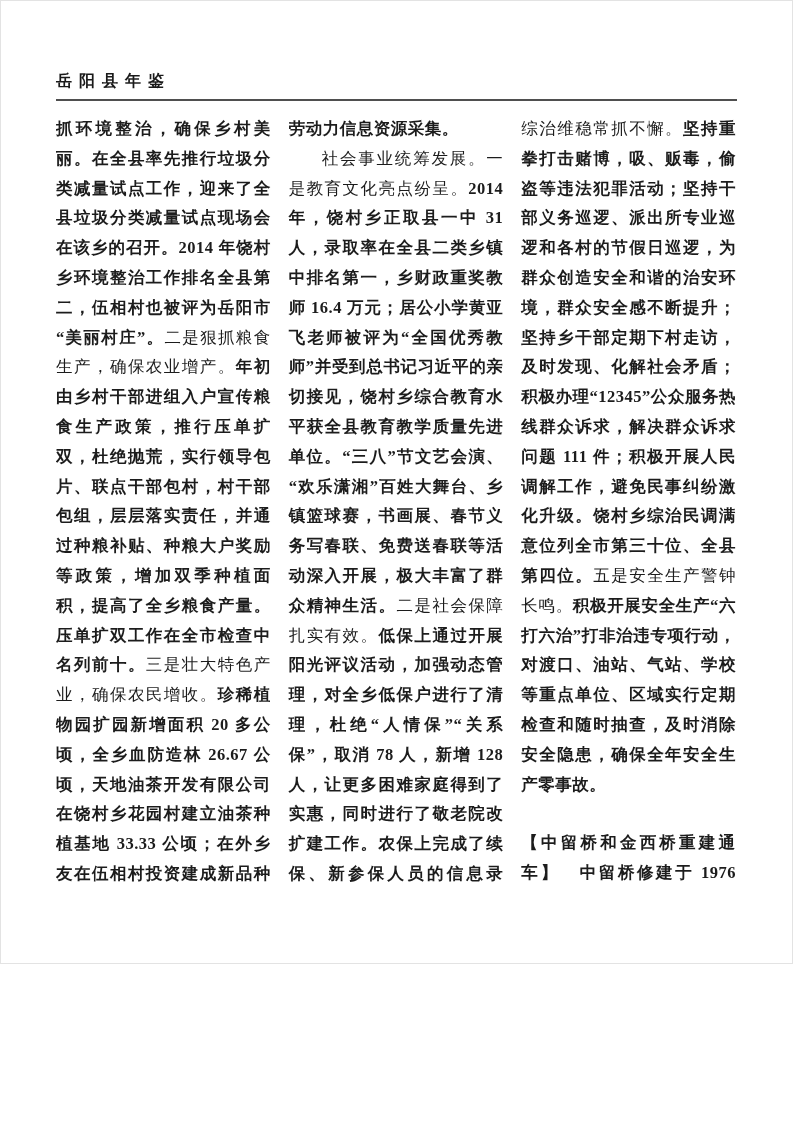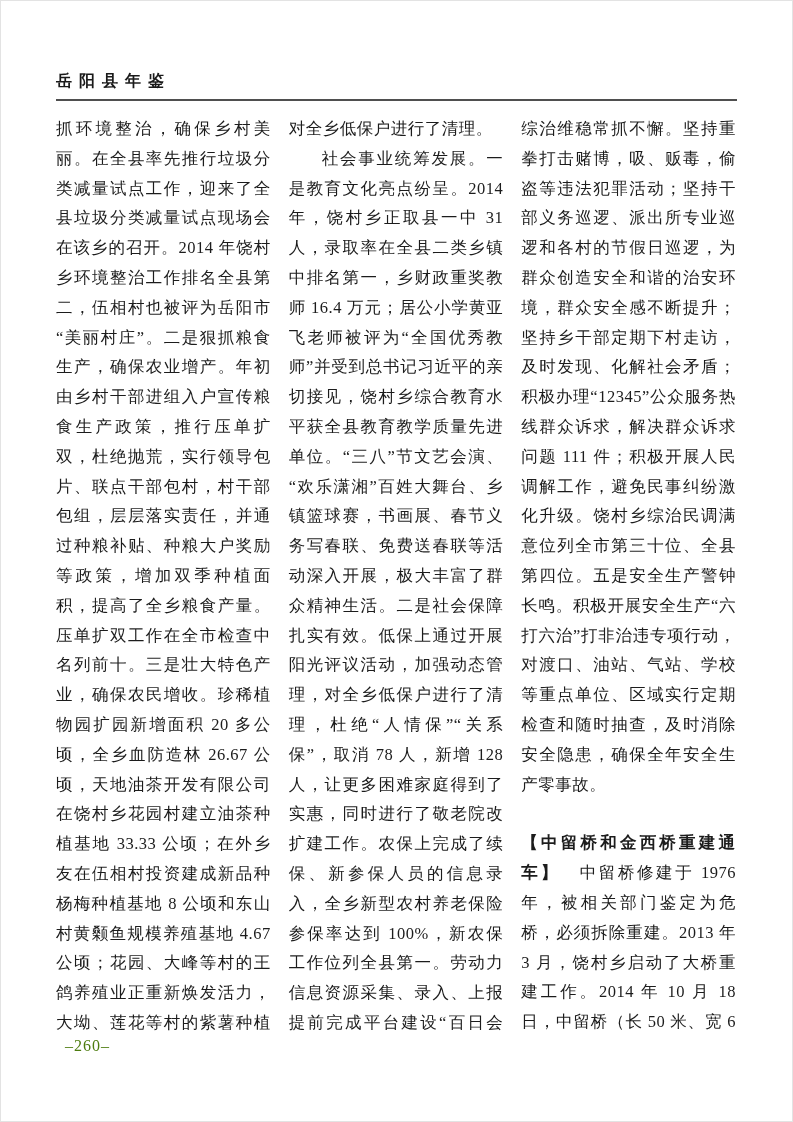--- a/index.html
+++ b/index.html
@@ -3,21 +3,21 @@
 <meta charset="utf-8">
 <style>
   html, body {
     margin: 0;
     padding: 0;
     background: #ffffff;
   }
   .page {
     position: relative;
     width: 793px;
-    height: 1122px;
+    height: 964px;
     background: #ffffff;
     box-sizing: border-box;
     border: 1px solid #e3e3e3;
     overflow: hidden;
     font-family: "Liberation Serif", "DejaVu Serif", serif;
     color: #1c1c1c;
   }
   .page-header {
     position: absolute;
     top: 70px;
@@ -55,21 +55,21 @@
     margin: 0;
     font-size: 16.5px;
     line-height: 29.8px;
     text-align: justify;
     text-justify: inter-character;
     letter-spacing: 0.5px;
     word-break: break-all;
   }
   .para.indent { text-indent: 2em; }
   .para.spaced { margin-top: 29px; }
-  .seg-regular { font-weight: 400; }
+  .seg-regular { font-weight: 700; }
   .seg-bold { font-weight: 400; }
   .seg-heading {
     font-weight: 700;
     font-family: "Liberation Sans", "DejaVu Sans", sans-serif;
     letter-spacing: 1px;
   }
   .page-number {
     position: absolute;
     left: 64px;
     top: 1036px;
@@ -86,21 +86,21 @@
   <div class="page-header">
     <div class="header-title">岳阳县年鉴</div>
     <hr class="header-rule">
   </div>
 
   <div class="content-columns" id="columns-root">
       <div class="col">
         <p class="para"><span class="seg-regular">抓环境整治，确保乡村美丽。在全县率先推行垃圾分类减量试点工作，迎来了全县垃圾分类减量试点现场会在该乡的召开。2014 年饶村乡环境整治工作排名全县第二，伍相村也被评为岳阳市“美丽村庄”。</span><span class="seg-bold">二是狠抓粮食生产，确保农业增产。</span><span class="seg-regular">年初由乡村干部进组入户宣传粮食生产政策，推行压单扩双，杜绝抛荒，实行领导包片、联点干部包村，村干部包组，层层落实责任，并通过种粮补贴、种粮大户奖励等政策，增加双季种植面积，提高了全乡粮食产量。压单扩双工作在全市检查中名列前十。</span><span class="seg-bold">三是壮大特色产业，确保农民增收。</span><span class="seg-regular">珍稀植物园扩园新增面积 20 多公顷，全乡血防造林 26.67 公顷，天地油茶开发有限公司在饶村乡花园村建立油茶种植基地 33.33 公顷；在外乡友在伍相村投资建成新品种杨梅种植基地 8 公顷和东山村黄颡鱼规模养殖基地 4.67 公顷；花园、大峰等村的王鸽养殖业正重新焕发活力，大坳、莲花等村的紫薯种植业正向规模化、专业化方向发展。</span></p>
       </div>
       <div class="col">
-        <p class="para"><span class="seg-regular">对全乡低保户进行了清理。</span></p>
+        <p class="para"><span class="seg-regular">劳动力信息资源采集。</span></p>
         <p class="para indent"><span class="seg-bold">社会事业统筹发展。</span><span class="seg-bold">一是教育文化亮点纷呈。</span><span class="seg-regular">2014 年，饶村乡正取县一中 31 人，录取率在全县二类乡镇中排名第一，乡财政重奖教师 16.4 万元；居公小学黄亚飞老师被评为“全国优秀教师”并受到总书记习近平的亲切接见，饶村乡综合教育水平获全县教育教学质量先进单位。“三八”节文艺会演、“欢乐潇湘”百姓大舞台、乡镇篮球赛，书画展、春节义务写春联、免费送春联等活动深入开展，极大丰富了群众精神生活。</span><span class="seg-bold">二是社会保障扎实有效。</span><span class="seg-regular">低保上通过开展阳光评议活动，加强动态管理，对全乡低保户进行了清理，杜绝“人情保”“关系保”，取消 78 人，新增 128 人，让更多困难家庭得到了实惠，同时进行了敬老院改扩建工作。农保上完成了续保、新参保人员的信息录入，全乡新型农村养老保险参保率达到 100%，新农保工作位列全县第一。劳动力信息资源采集、录入、上报提前完成平台建设“百日会战”任务，位列全县第一。医疗卫生上大力发展农村合作医疗，积极改善就医条件，力解“看病难、看病贵”的问题。扶贫开发上评议申报扶贫人数 1213 人，完成纸质资料上报、建档工作，同时积极申报争取市级扶贫村，为后续精准扶贫奠定了基础。</span></p>
       </div>
       <div class="col">
         <p class="para"><span class="seg-bold">综治维稳常抓不懈。</span><span class="seg-regular">坚持重拳打击赌博，吸、贩毒，偷盗等违法犯罪活动；坚持干部义务巡逻、派出所专业巡逻和各村的节假日巡逻，为群众创造安全和谐的治安环境，群众安全感不断提升；坚持乡干部定期下村走访，及时发现、化解社会矛盾；积极办理“12345”公众服务热线群众诉求，解决群众诉求问题 111 件；积极开展人民调解工作，避免民事纠纷激化升级。饶村乡综治民调满意位列全市第三十位、全县第四位。</span><span class="seg-bold">五是安全生产警钟长鸣。</span><span class="seg-regular">积极开展安全生产“六打六治”打非治违专项行动，对渡口、油站、气站、学校等重点单位、区域实行定期检查和随时抽查，及时消除安全隐患，确保全年安全生产零事故。</span></p>
         <p class="para spaced"><span class="seg-heading">【中留桥和金西桥重建通车】</span><span class="seg-regular">　中留桥修建于 1976 年，被相关部门鉴定为危桥，必须拆除重建。2013 年 3 月，饶村乡启动了大桥重建工作。2014 年 10 月 18 日，中留桥（长 50 米、宽 6 米、高 4 米）全面竣工，同年 11 月通车。金西桥经受了 1996 年、1998 年、2011 年三次特大洪水的冲击，2012 年 5 月 12 日，该桥被罕见特大暴雨袭击垮塌，两岸群众往来与耕种受到严重影响，要求重建的呼声非常强烈。2014 年 7 月，饶村乡筹资 140 万元启动重建，同年 11 月，金西桥（全长 45 米，高 6 米，宽 6 米）全面竣工并通车。</span></p>
       </div>
     </div>
 
   <div class="page-number">–260–</div>
 

